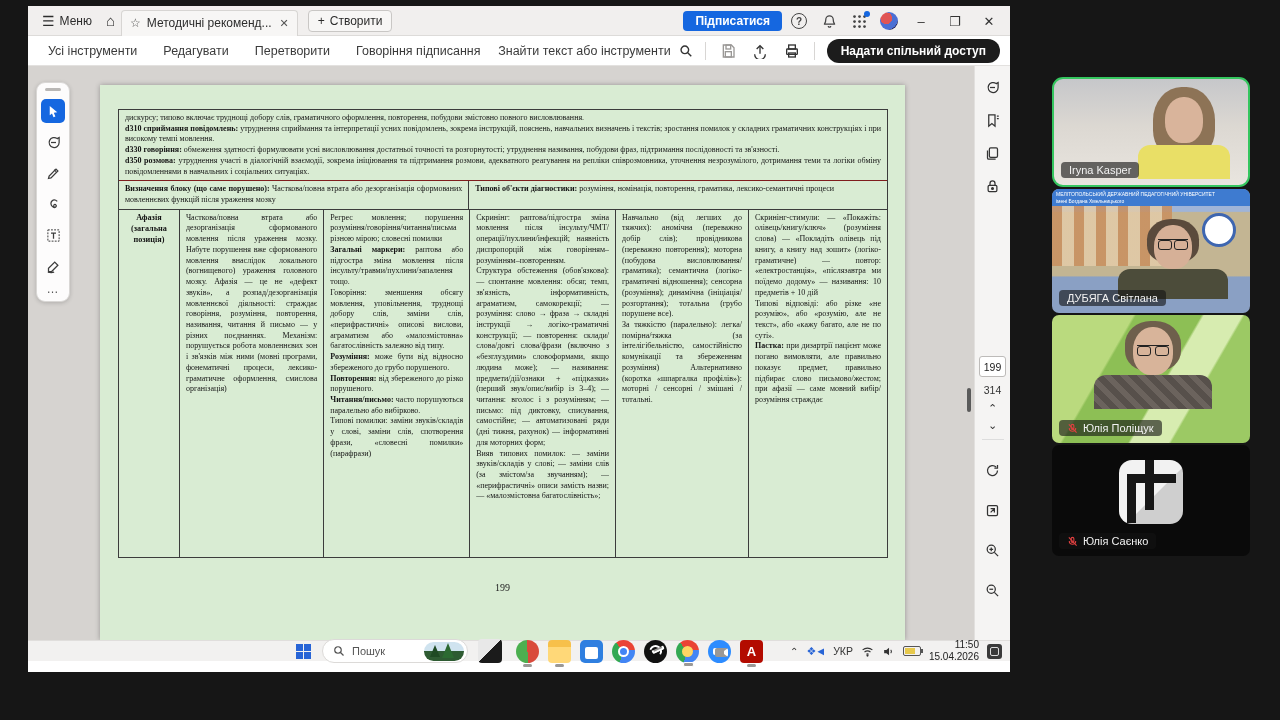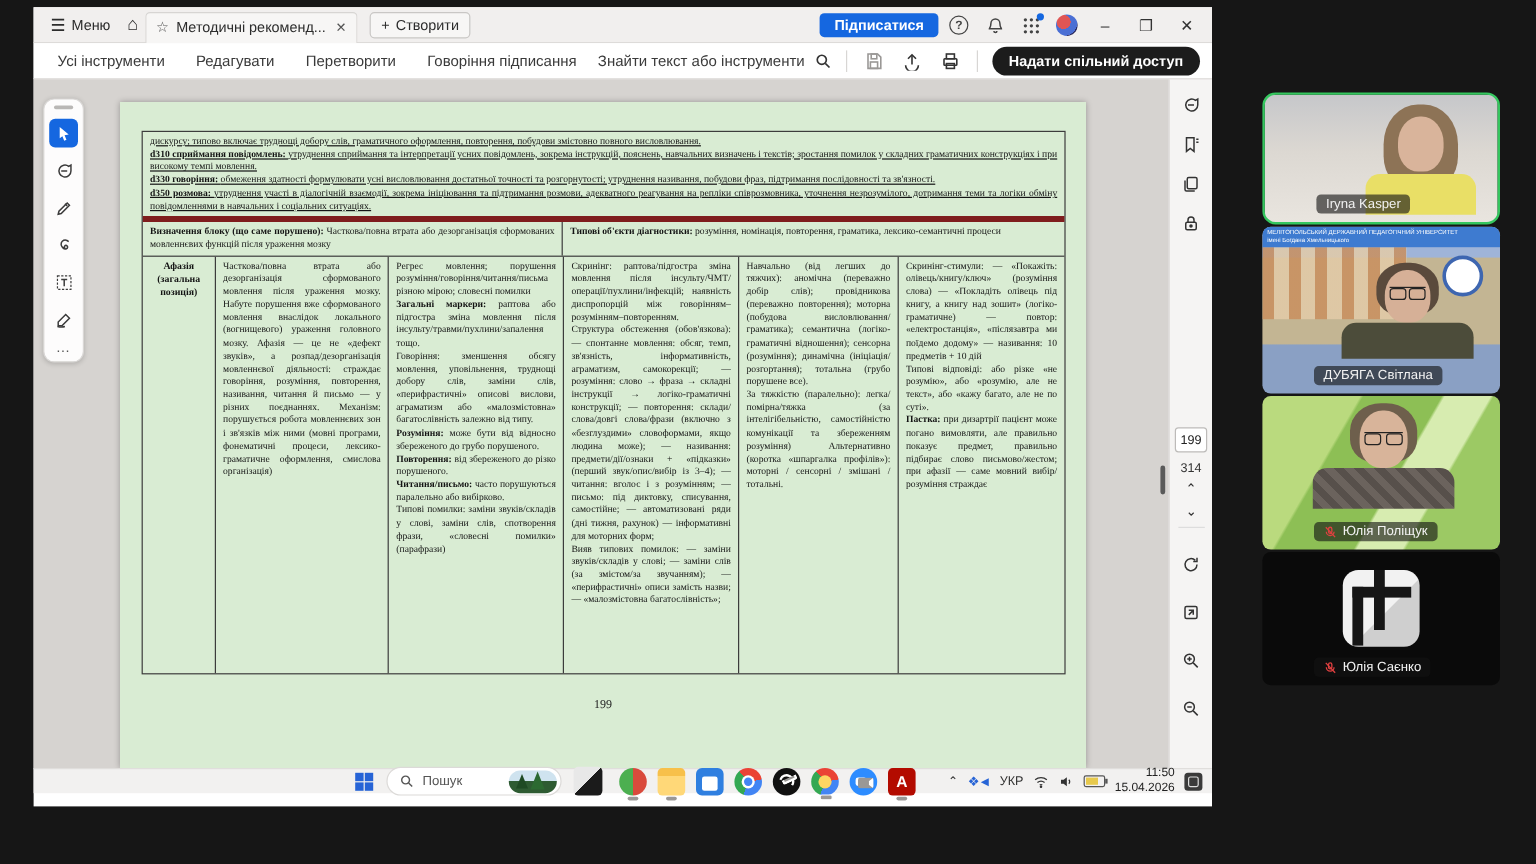--- a/index.html
+++ b/index.html
@@ -61,21 +61,21 @@
 
   
   .scrollbar { position:absolute; right:38px; top:0; width:5px; height:100%; }
   .scroll-thumb { position:absolute; top:322px; left:0; width:4px; height:24px; background:#5a5a5a; border-radius:2px; }
 
   
   .page { position:absolute; left:72px; top:19px; width:805px; height:555px; background:#d9ecd3; box-shadow:0 0 5px rgba(0,0,0,.3); font-family:"Liberation Serif",serif; color:#141414; }
   .dtable { position:absolute; left:18px; top:24px; width:770px; border:1px solid #3c3c3c; background:transparent; }
   .cellpad { padding:3px 6px; }
   .rich p { font-size:8px; line-height:1.34; text-align:justify; margin:0; }
-  .intro-cell { border-bottom:5px solid #7f1d1d;text-decoration:underline; }
+  .intro-cell { border-bottom:1px solid #7f1d1d; }
   .hdr-row { display:flex; border-bottom:1px solid #3c3c3c; }
   .hdr-cell { font-size:8px; line-height:1.34; text-align:justify; }
   .hdr-left { width:45.6%; border-right:1px solid #3c3c3c; }
   .hdr-right { width:54.4%; }
   .main-row { display:flex; align-items:stretch; }
   .mcell { font-size:8px; line-height:1.33; min-height:347px; overflow:hidden; }
   .mcell + .mcell { border-left:1px solid #3c3c3c; }
   .c1 { width:7.8%; text-align:center; font-weight:bold; font-size:8.2px; }
   .c2 { width:18.8%; } .c3 { width:19%; } .c4 { width:19%; } .c5 { width:17.3%; } .c6 { width:18.1%; }
   .pageno { position:absolute; left:0; right:0; top:497px; text-align:center; font-size:10px; color:#222; }
@@ -120,26 +120,26 @@
   .battery:before { content:""; position:absolute; left:1px; top:1px; bottom:1px; width:10px; background:#e7c94c; }
   .battery:after { content:""; position:absolute; right:-3px; top:2px; width:2px; height:4px; background:#555; }
   .clock { text-align:right; font-size:10px; line-height:1.2; color:#222; }
   .tray-notif { width:15px; height:15px; background:#3a3a3a; border-radius:3px; position:relative; }
   .tray-notif:before { content:""; position:absolute; inset:3px; border:1.5px solid #ddd; border-radius:2px; }
 
   
   .videos { position:absolute; left:1052px; top:77px; width:198px; }
   .vtile { position:relative; width:198px; border-radius:7px; overflow:hidden; margin-bottom:2px; background:#222; }
   .vtile.active { border:2.5px solid #35c65f; border-radius:11px; }
-  .vname { position:absolute; left:7px; bottom:7px; background:rgba(20,20,20,.62); color:#f2f2f2; font-size:11px; padding:2px 8px; border-radius:4px; display:flex; align-items:flex-end; gap:5px; white-space:nowrap; z-index:4;margin-left:36px; }
+  .vname { position:absolute; left:7px; bottom:7px; background:rgba(20,20,20,.62); color:#f2f2f2; font-size:11px; padding:2px 8px; border-radius:4px; display:flex; align-items:flex-end; gap:5px; white-space:nowrap; z-index:4; }
   .micoff svg { width:11px; height:11px; display:block; }
 
   .t1 { height:110px; background:linear-gradient(180deg,#c6c7ca 0%,#dcd8d2 45%,#e9e5df 100%); }
   .t2 { height:111px; background:linear-gradient(90deg,#ece6da 0 72%, #463c30 72%); }
-  .t3 { height:139px; background:linear-gradient(180deg,#9fb4d8 0 18%, #c3b593 19% 70%, #8aa0c4 71%); }
+  .t3 { height:124px; background:linear-gradient(180deg,#9fb4d8 0 18%, #c3b593 19% 70%, #8aa0c4 71%); }
   .t4 { height:128px; background:linear-gradient(120deg,#bada7e 0 30%, #8dbf55 31% 55%, #d7ecb0 56% 70%, #9cc964 71%); }
   .t5 { height:111px; background:#0a0a0a; }
 
   .person { position:absolute; display:flex; flex-direction:column; align-items:center; }
   .hair { border-radius:46% 46% 40% 40%; }
   .face { border-radius:48% 48% 44% 44%; }
   .torso { border-radius:12px 12px 0 0; }
   .glasses { position:absolute; height:5px; border-top:1.5px solid #222; border-bottom:none; }
   .glasses:before,.glasses:after { content:""; position:absolute; top:0; width:12px; height:8px; border:1.5px solid #222; border-radius:3px; }
   .glasses:before{ left:0; } .glasses:after{ right:0; }

